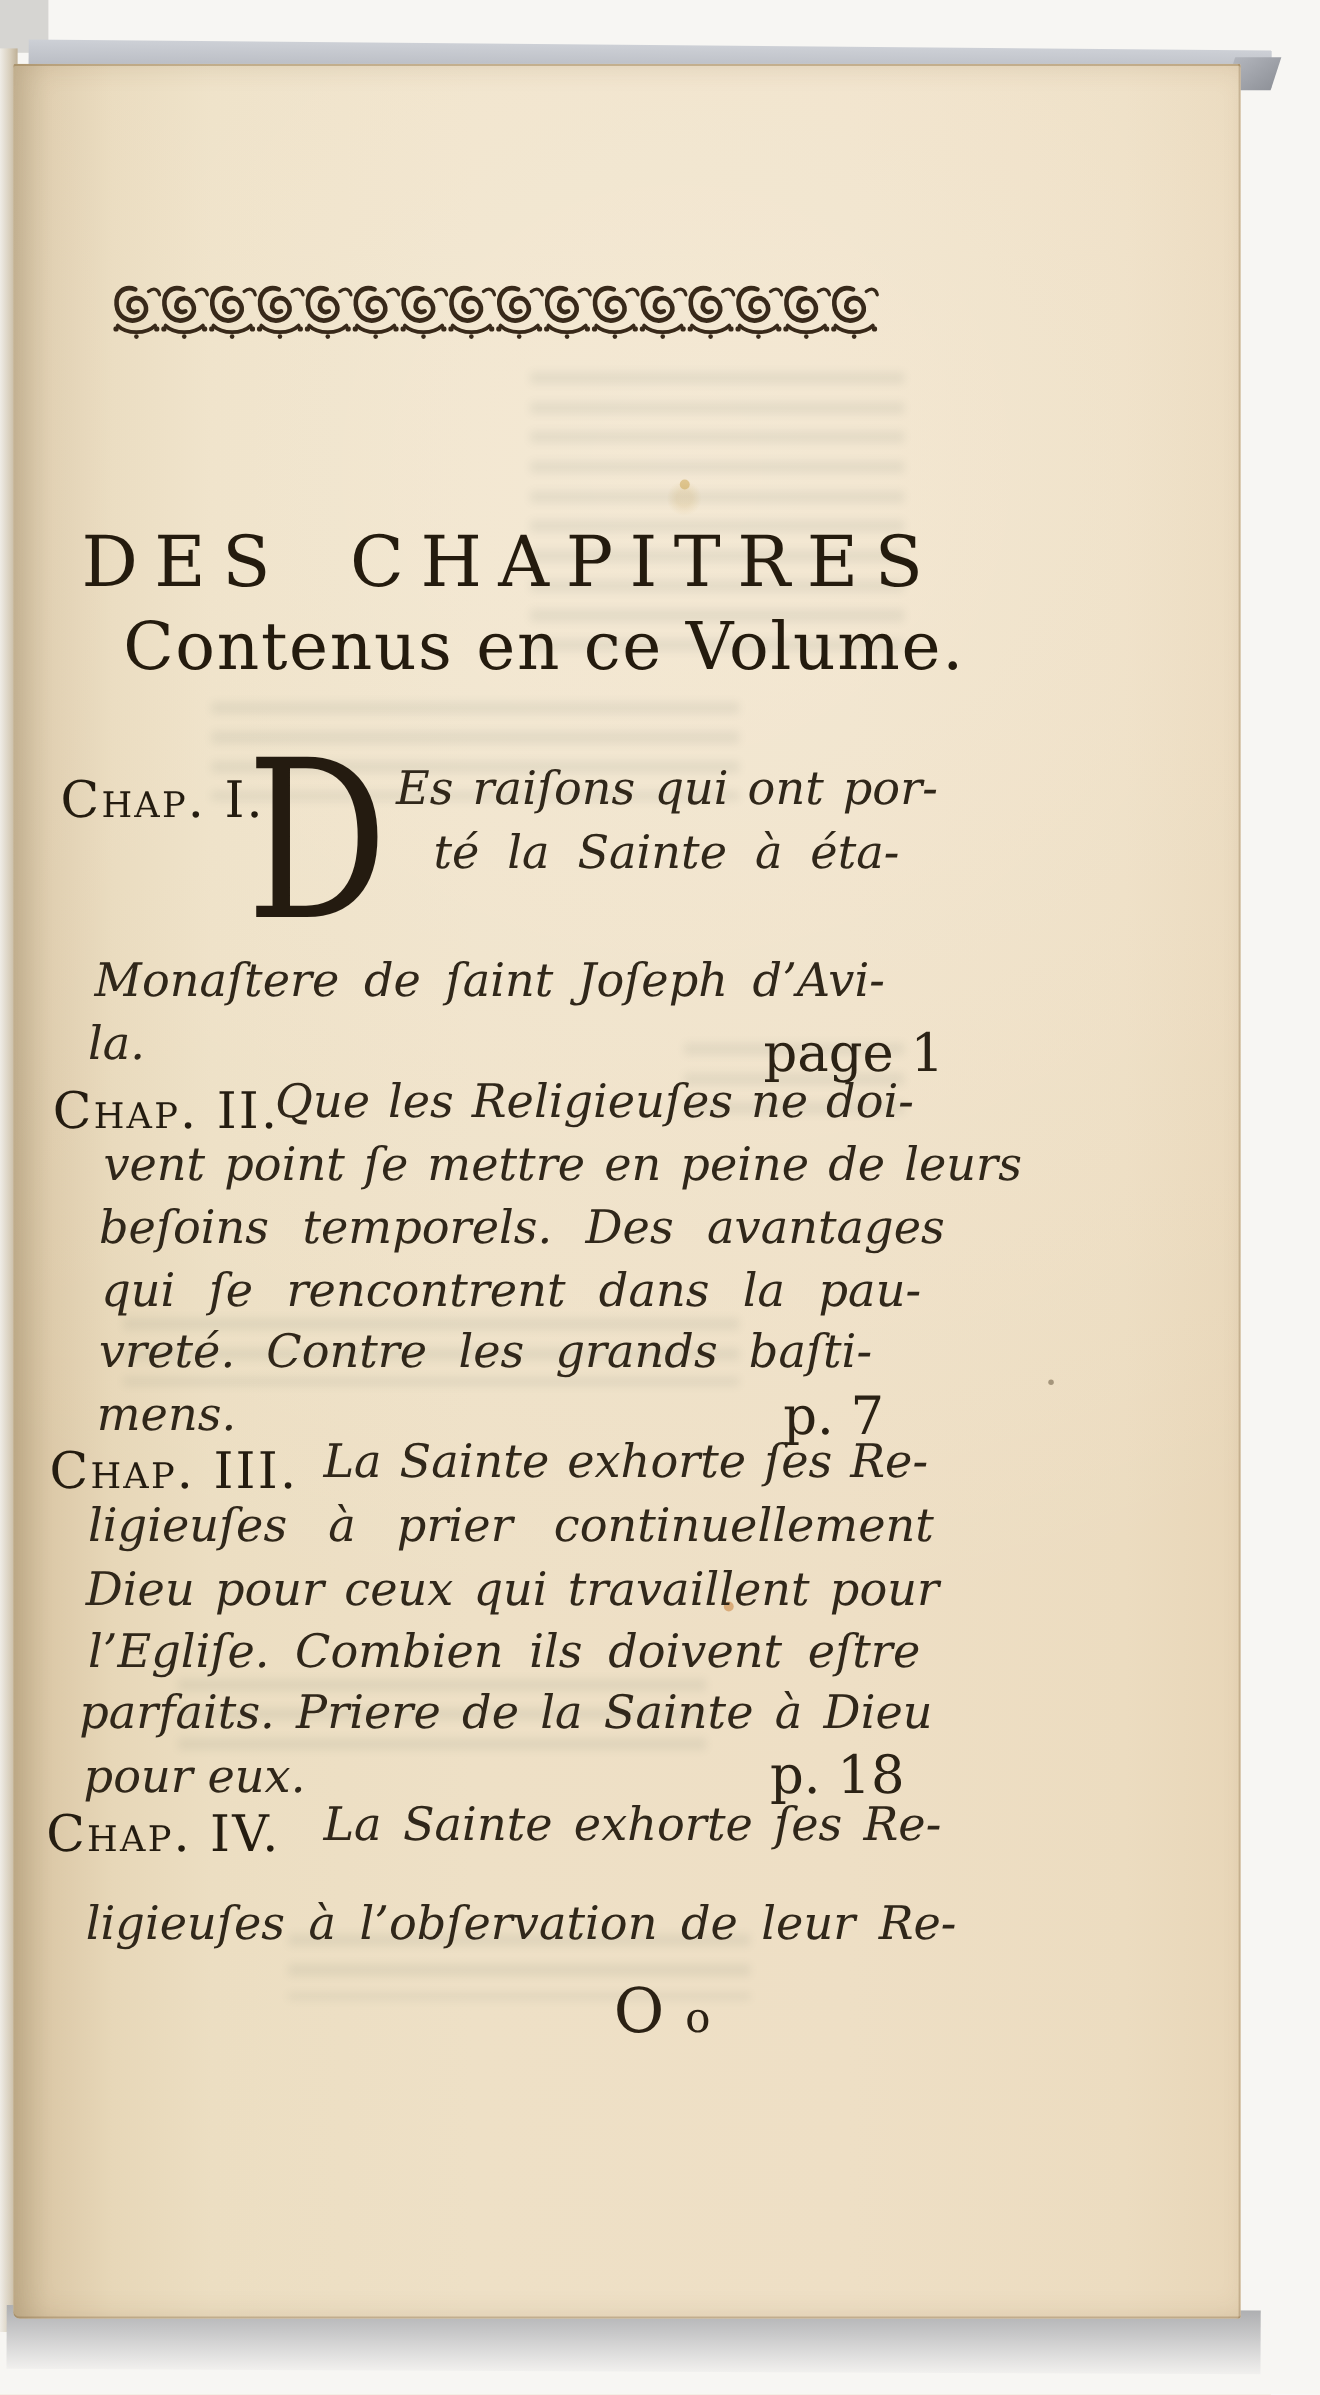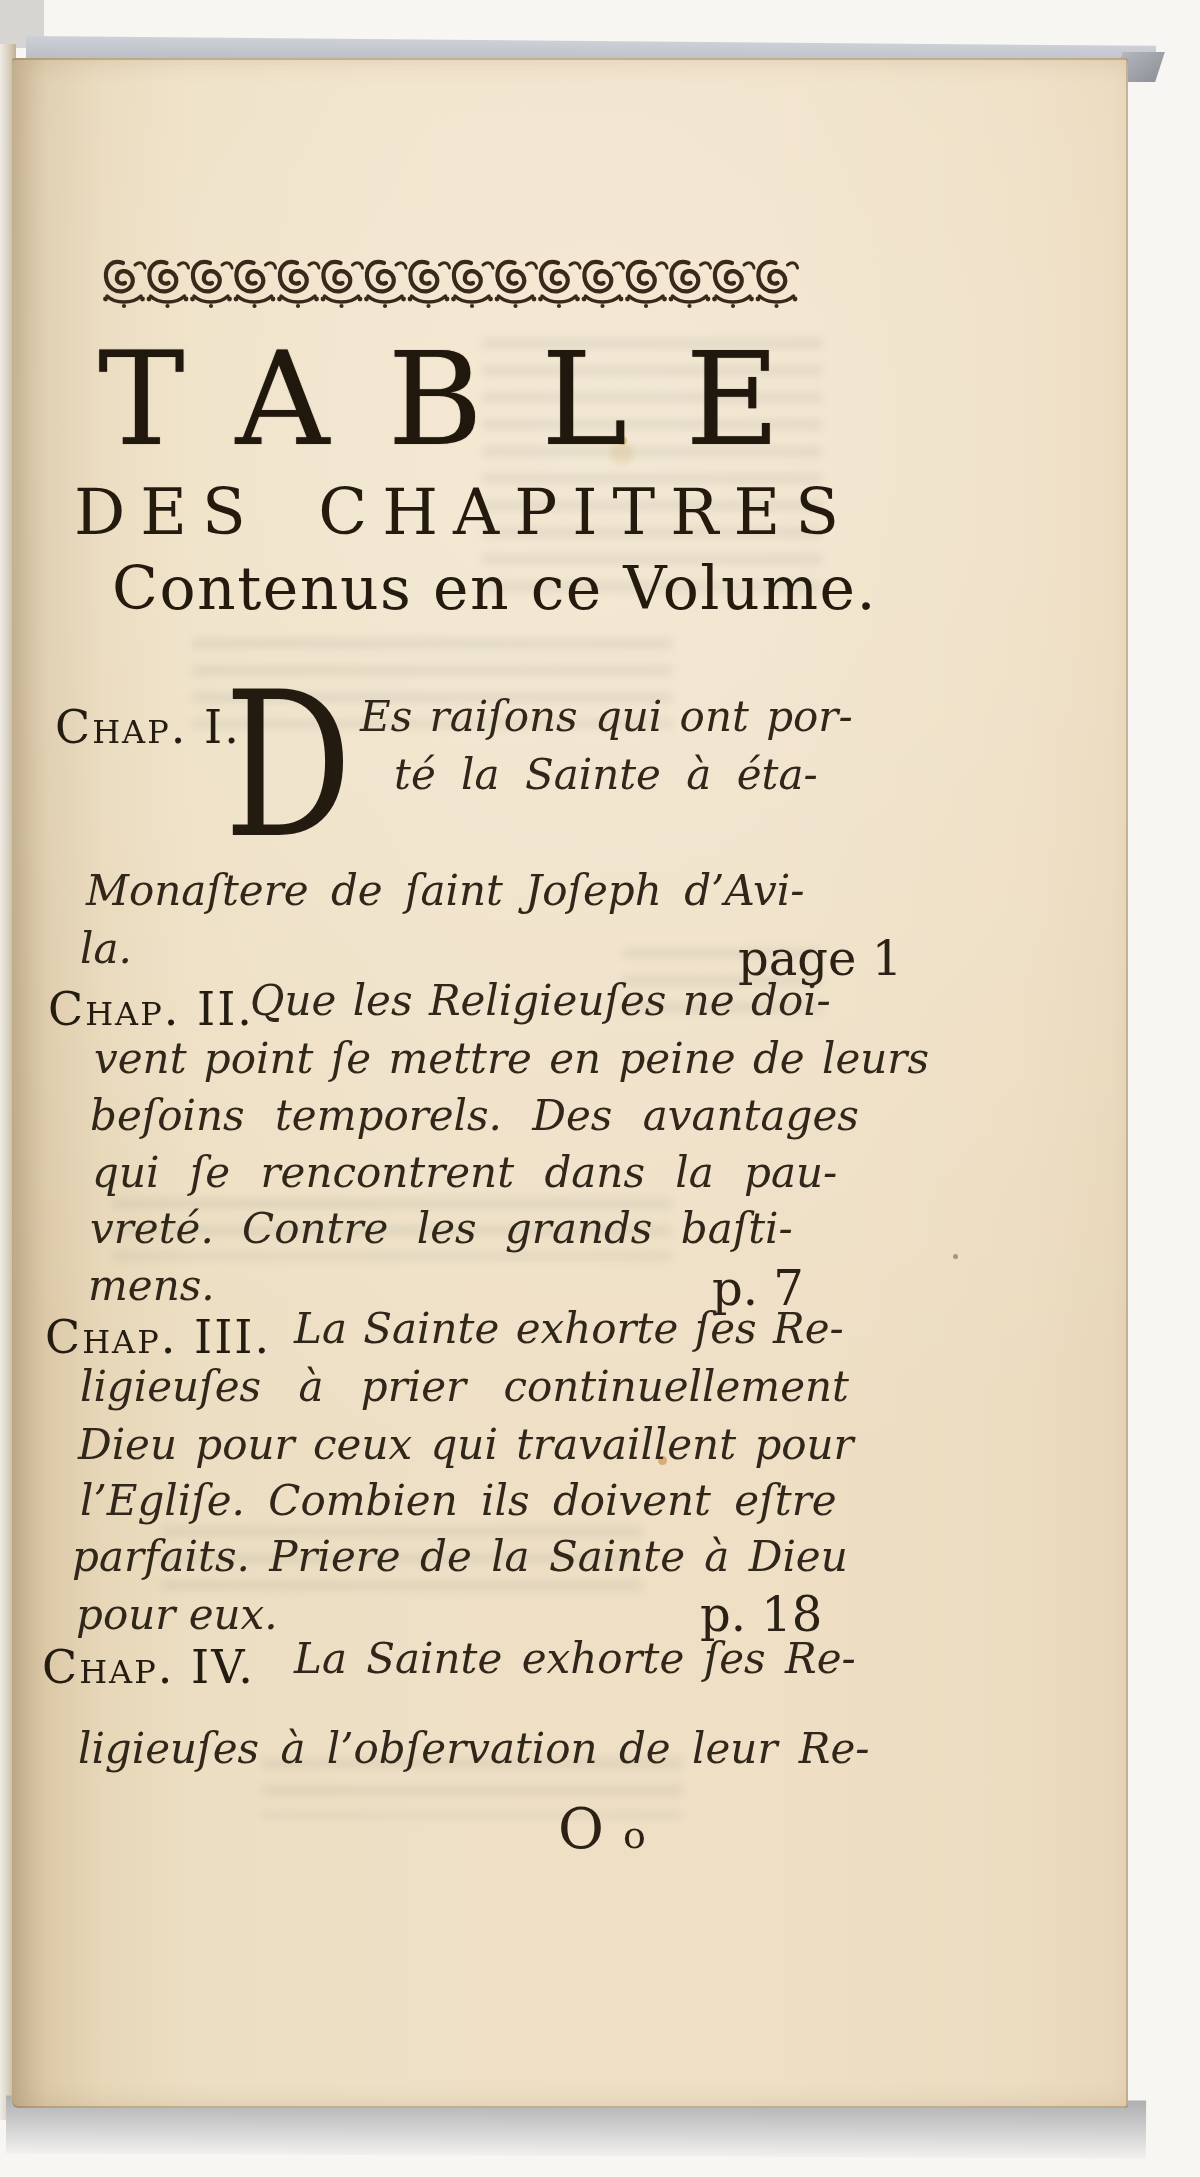--- a/index.html
+++ b/index.html
@@ -124,31 +124,30 @@
       <use href="#orn" x="348" y="3"></use>
     <use href="#orn" x="391.5" y="3"></use>
       <use href="#orn" x="435" y="3"></use>
       <use href="#orn" x="478.5" y="3"></use>
     <use href="#orn" x="522" y="3"></use>
       <use href="#orn" x="565.5" y="3"></use>
       <use href="#orn" x="609" y="3"></use>
     <use href="#orn" x="652.5" y="3"></use>
   </svg>
 
-  <div class="t big-title" style="left:86px;top:276px;">TABLE</div>
   <div class="t sub-title" style="left:62px;top:422px;">DES CHAPITRES</div>
   <div class="t subsub-title" style="left:100px;top:500px;">Contenus en ce Volume.</div>
 
   <div class="t chap-label" style="left:43px;top:646px;">Chap. I.</div>
   <div class="t dropcap" style="left:212px;top:628px;">D</div>
   <div class="t it" style="left:348px;top:638px;word-spacing:4px;">Es raiſons qui ont por-</div>
   <div class="t it" style="left:382px;top:696px;word-spacing:12px;">té la Sainte à éta-</div>
   <div class="t it" style="left:74px;top:812px;word-spacing:9px;">Monaſtere de ſaint Joſeph d’Avi-</div>
   <div class="t it" style="left:68px;top:870px;">la.</div>
-  <div class="t pref" style="left:682px;top:876px;margin-left:44px;">page 1</div>
+  <div class="t pref" style="left:682px;top:876px;">page 1</div>
 
   <div class="t chap-label" style="left:36px;top:928px;">Chap. II.</div>
   <div class="t it" style="left:238px;top:922px;word-spacing:3px;">Que les Religieuſes ne doi-</div>
   <div class="t it" style="left:82px;top:980px;word-spacing:4px;">vent point ſe mettre en peine de leurs</div>
   <div class="t it" style="left:78px;top:1037px;word-spacing:17px;">beſoins temporels. Des avantages</div>
   <div class="t it" style="left:80px;top:1094px;word-spacing:17px;">qui ſe rencontrent dans la pau-</div>
   <div class="t it" style="left:78px;top:1150px;word-spacing:15px;">vreté. Contre les grands baſti-</div>
   <div class="t it" style="left:76px;top:1207px;">mens.</div>
   <div class="t pref" style="left:700px;top:1206px;">p. 7</div>
 

